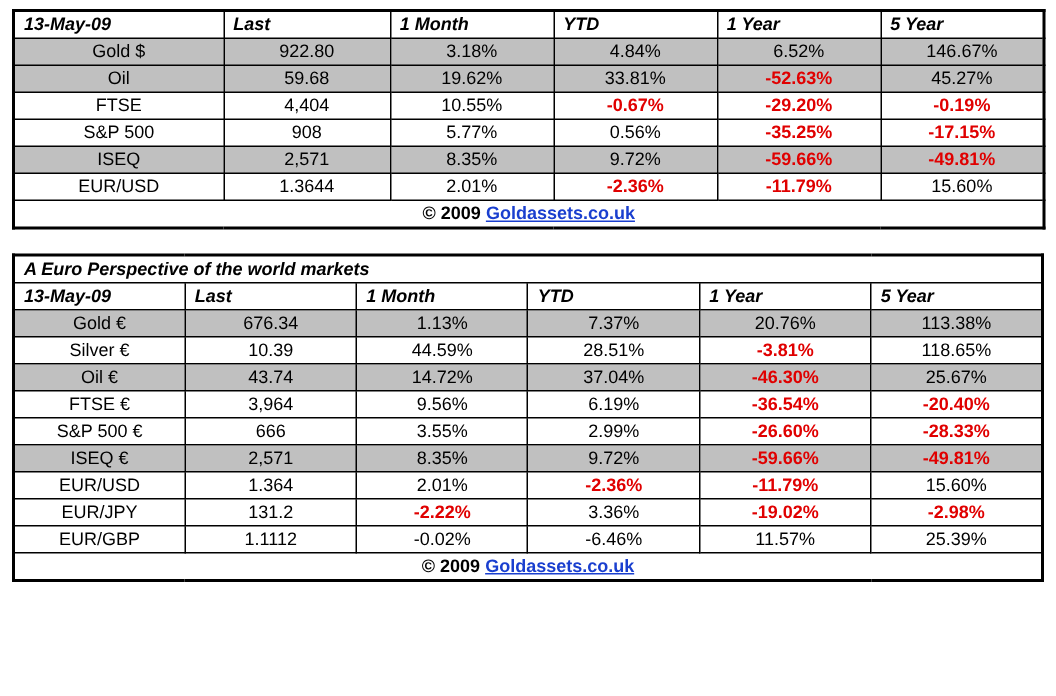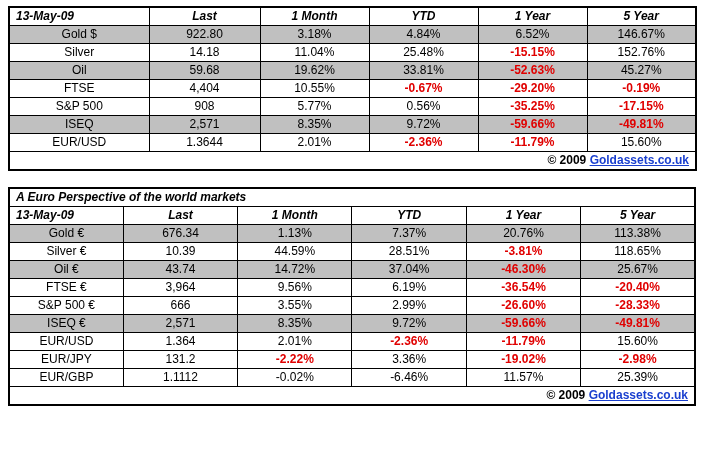--- a/index.html
+++ b/index.html
@@ -39,40 +39,40 @@
     overflow: hidden;
     white-space: nowrap;
   }
   .col-name { width: 140px; text-align: left; }
   .col-val  { width: 109px; text-align: center; }
   .col-val-last { width: 111px; }
 
   tr.header td {
     font-weight: bold;
     font-style: italic;
-    text-align: center;
+    text-align: left;
     background: #ffffff;
   }
   tr.header td.col-name {
     text-align: left;
   }
   tr.shade td { background: #c0c0c0; }
   tr.plain td { background: #ffffff; }
   td.name { text-align: center; }
   td.num  { text-align: center; }
   td.neg  { color: #e00000; font-weight: bold; }
   .title-row td {
     font-weight: bold;
     font-style: italic;
     text-align: left;
     background: #ffffff;
   }
   .footer-row td {
     background: #ffffff;
-    text-align: right;
+    text-align: center;
     font-size: 12px;
     font-weight: bold;
     height: 19px;
   }
   .footer-row .link {
     color: #1a3fcf;
     text-decoration: underline;
     font-weight: bold;
   }
   .gap {
@@ -99,28 +99,20 @@
       </tr>
 
       <tr class="shade">
         <td class="name col-name">Gold $</td>
         <td class="num col-val col-val-last">922.80</td>
         <td class="num col-val">3.18%</td>
         <td class="num col-val">4.84%</td>
         <td class="num col-val">6.52%</td>
         <td class="num col-val">146.67%</td>
       </tr>
-      <tr class="plain">
-        <td class="name col-name">Silver</td>
-        <td class="num col-val col-val-last">14.18</td>
-        <td class="num col-val">11.04%</td>
-        <td class="num col-val">25.48%</td>
-        <td class="num col-val neg">-15.15%</td>
-        <td class="num col-val">152.76%</td>
-      </tr>
       <tr class="shade">
         <td class="name col-name">Oil</td>
         <td class="num col-val col-val-last">59.68</td>
         <td class="num col-val">19.62%</td>
         <td class="num col-val">33.81%</td>
         <td class="num col-val neg">-52.63%</td>
         <td class="num col-val">45.27%</td>
       </tr>
       <tr class="plain">
         <td class="name col-name">FTSE</td>

